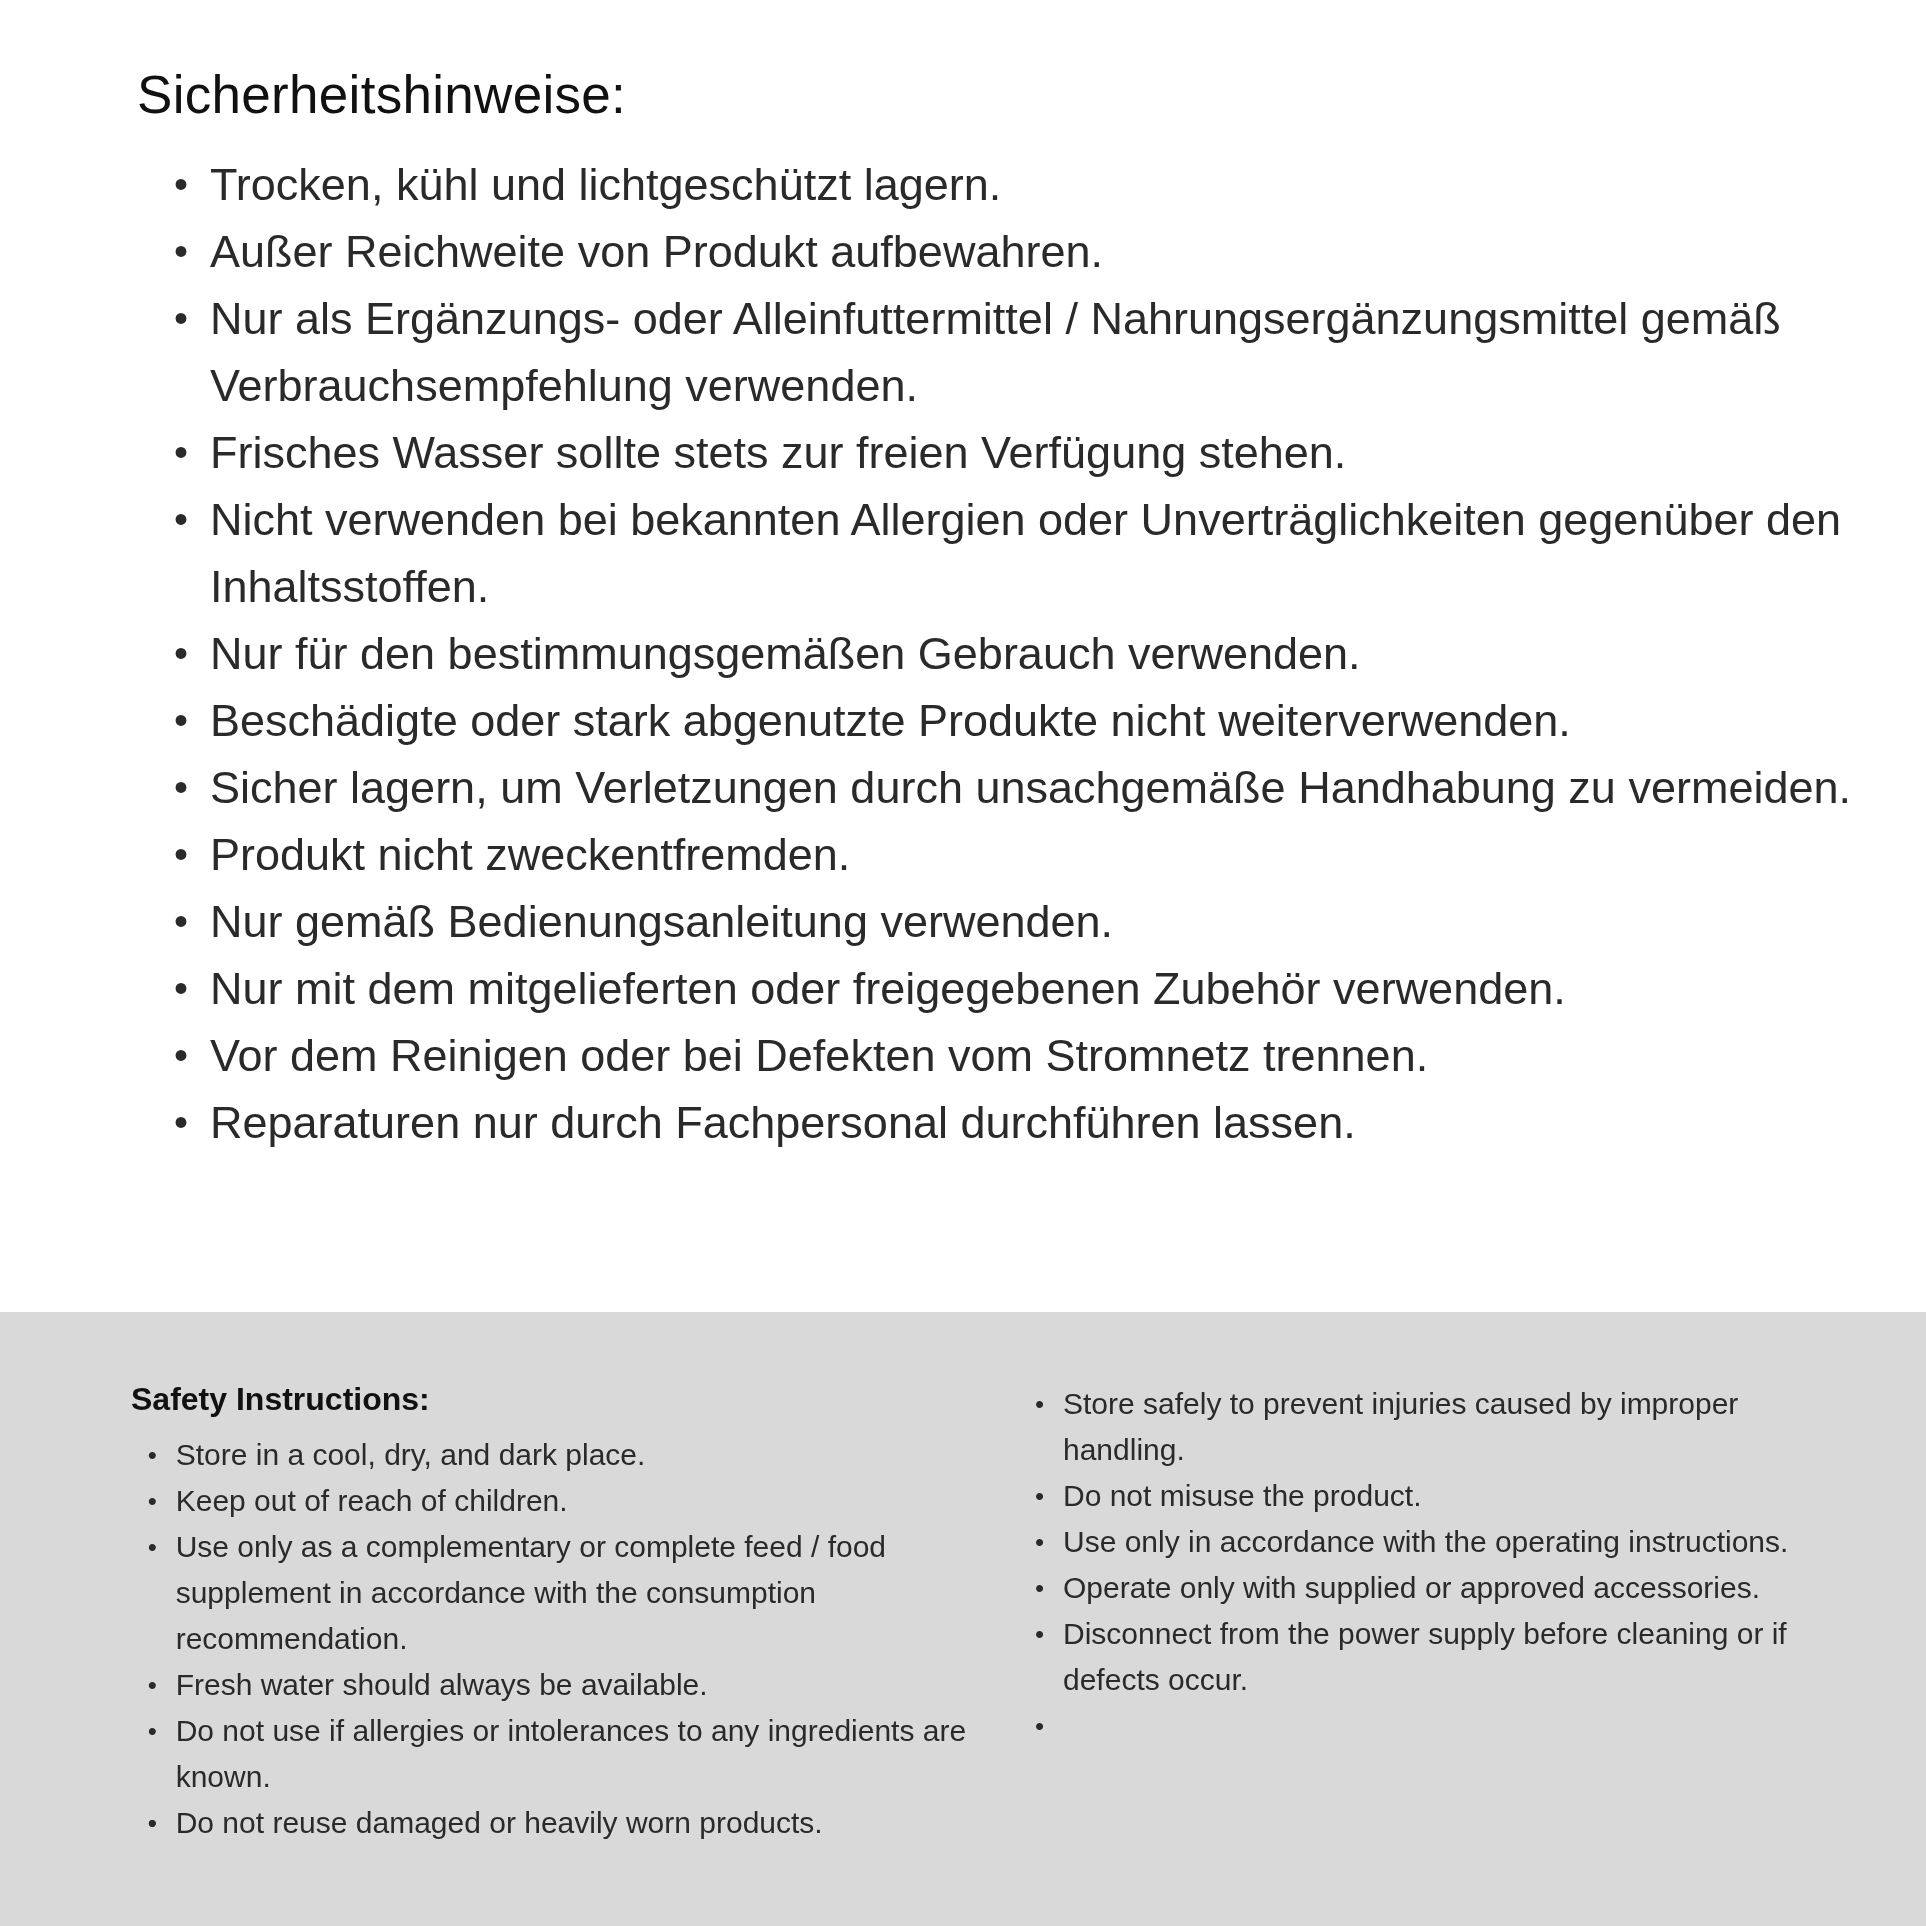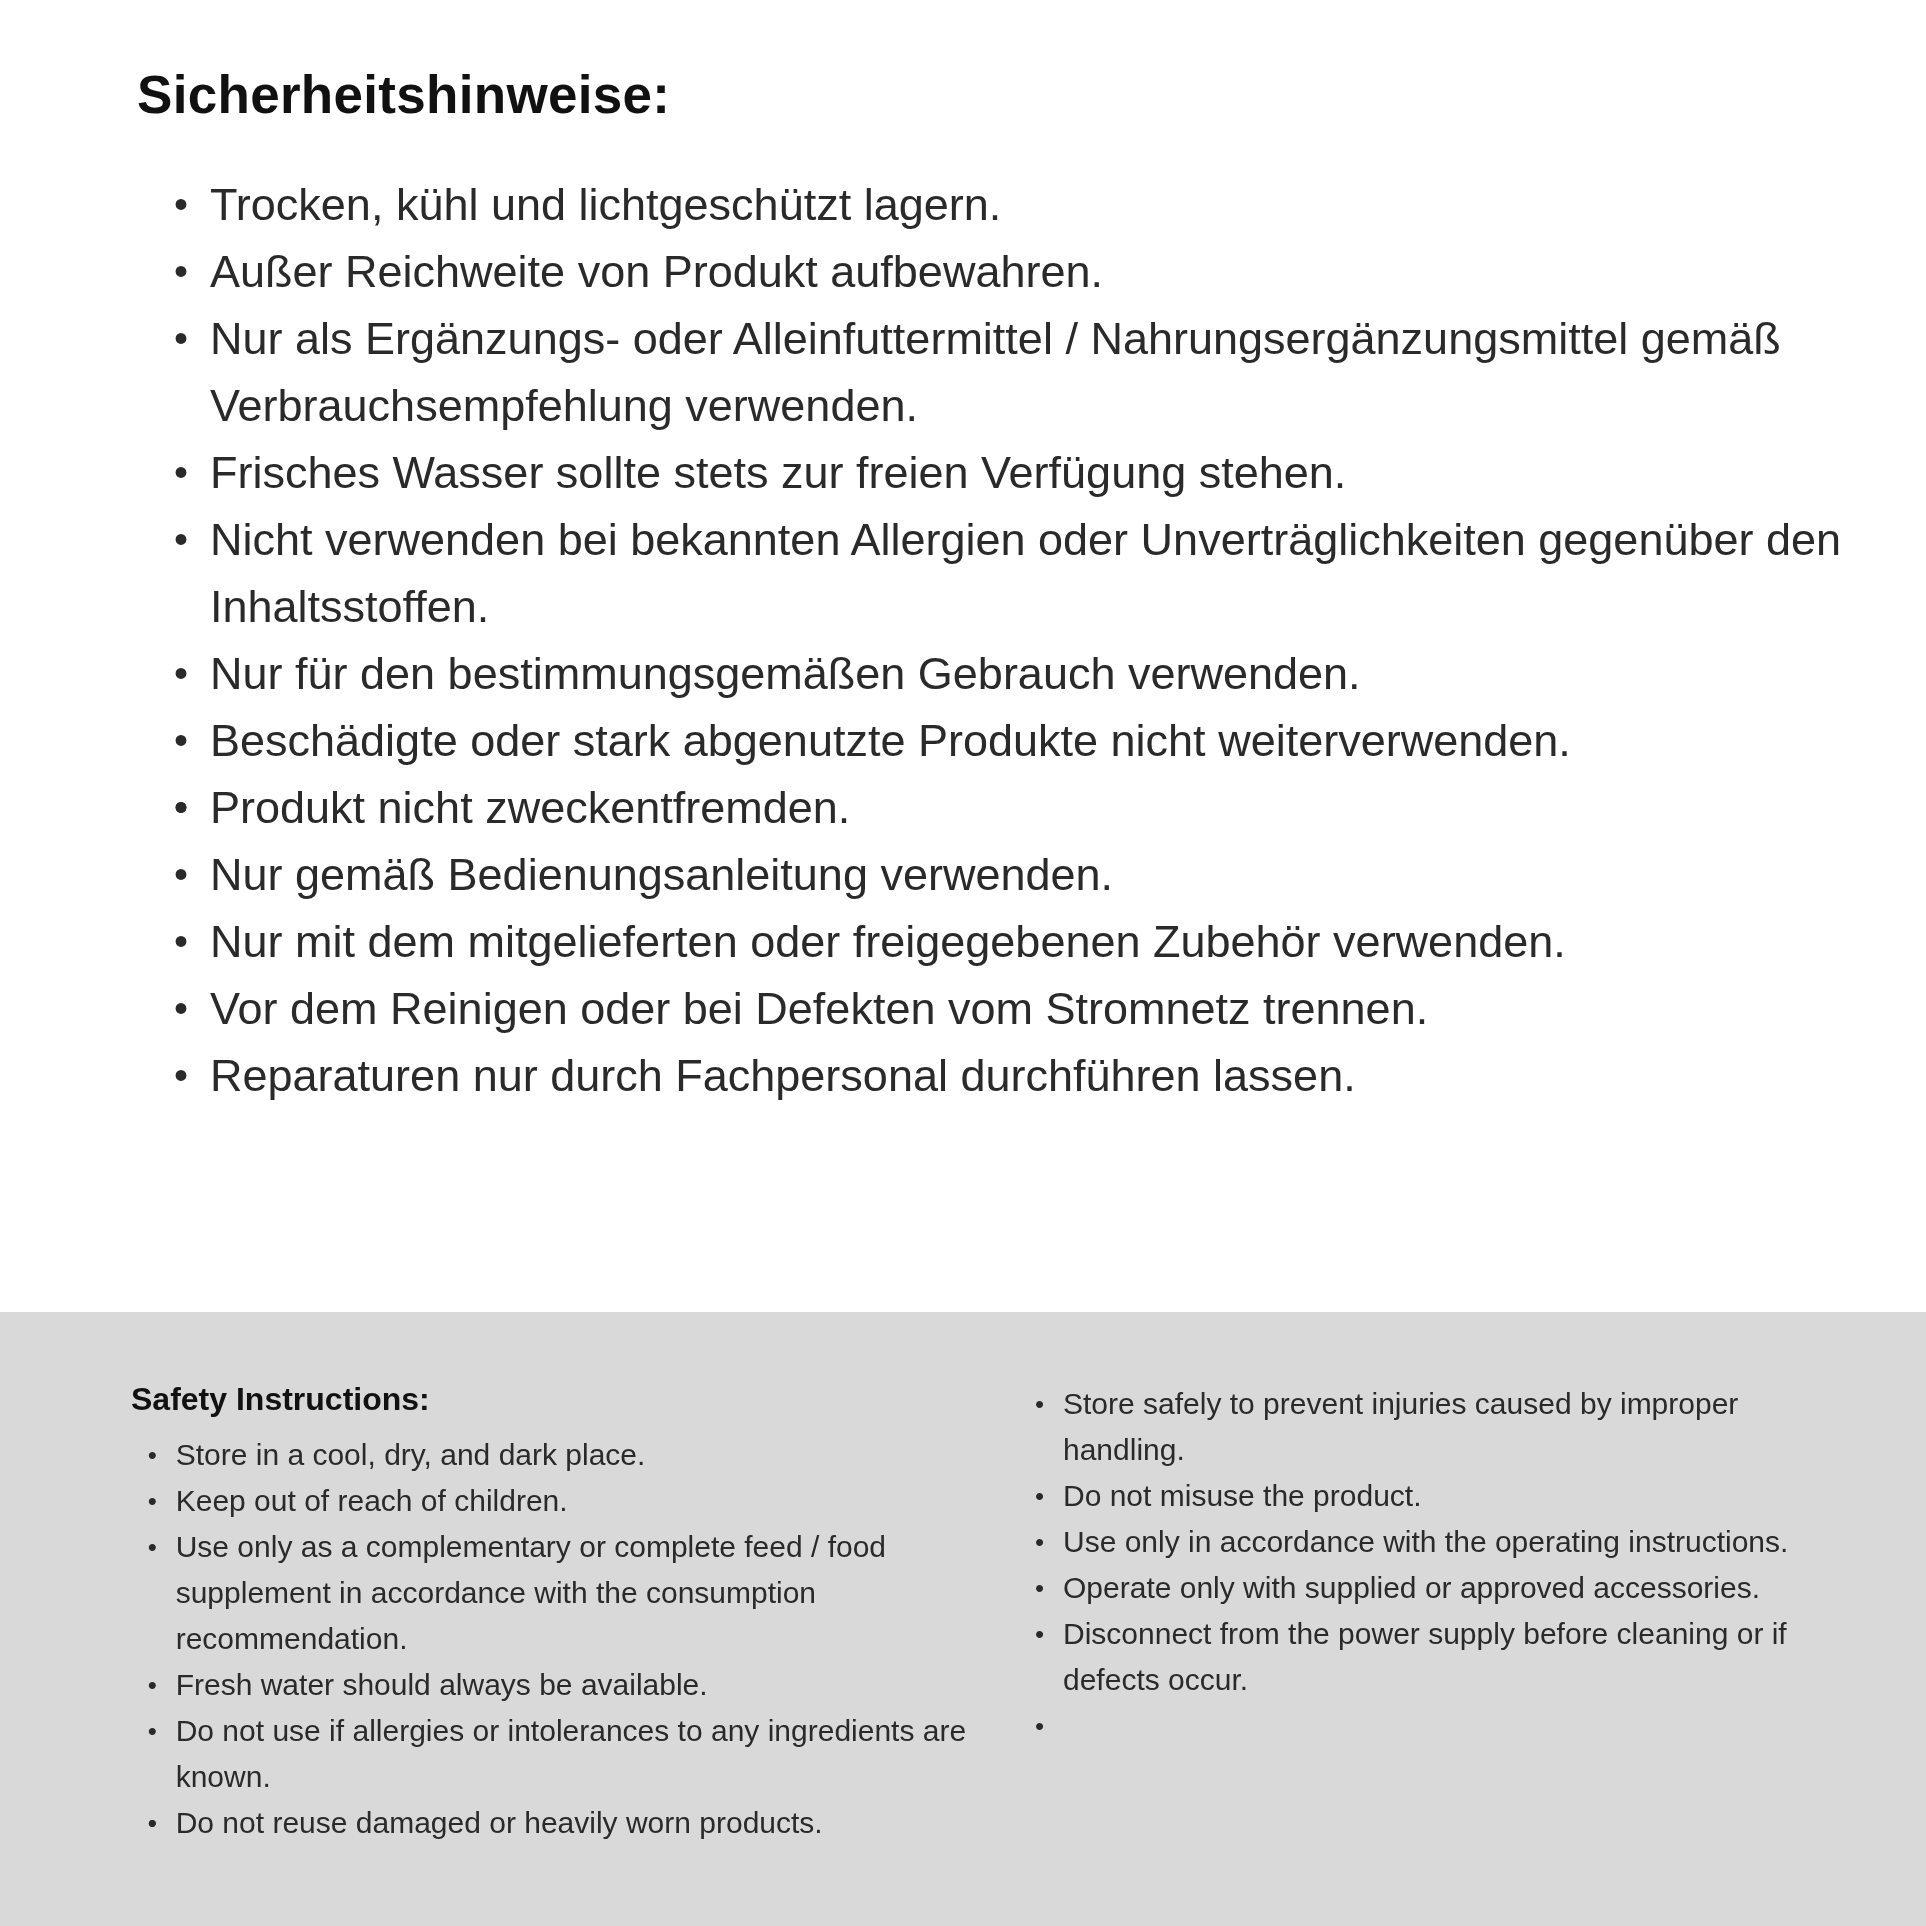--- a/index.html
+++ b/index.html
@@ -27,24 +27,24 @@
     position: absolute;
     top: 0;
     left: 0;
     width: 1926px;
     height: 1312px;
     padding: 64px 109px 0 137px;
   }
 
   .german-title {
     font-size: 53px;
-    font-weight: 700;
+    font-weight: 400;
     color: #111111;
     letter-spacing: 0.3px;
-    margin-bottom: 46px;
+    margin-bottom: 26px;
   }
 
   ul.bullet-list {
     list-style: none;
   }
 
   .german-section ul.bullet-list {
     margin-left: 37px;
     width: 1689px;
     font-size: 45px;
@@ -126,21 +126,21 @@
   <section class="german-section">
     <h1 class="german-title">Sicherheitshinweise:</h1>
     <ul class="bullet-list">
         <li><span class="bullet">•</span><span class="item-text">Trocken, kühl und lichtgeschützt lagern.</span></li>
         <li><span class="bullet">•</span><span class="item-text">Außer Reichweite von Produkt aufbewahren.</span></li>
         <li><span class="bullet">•</span><span class="item-text">Nur als Ergänzungs- oder Alleinfuttermittel / Nahrungsergänzungsmittel gemäß Verbrauchsempfehlung verwenden.</span></li>
         <li><span class="bullet">•</span><span class="item-text">Frisches Wasser sollte stets zur freien Verfügung stehen.</span></li>
         <li><span class="bullet">•</span><span class="item-text">Nicht verwenden bei bekannten Allergien oder Unverträglichkeiten gegenüber den Inhaltsstoffen.</span></li>
         <li><span class="bullet">•</span><span class="item-text">Nur für den bestimmungsgemäßen Gebrauch verwenden.</span></li>
         <li><span class="bullet">•</span><span class="item-text">Beschädigte oder stark abgenutzte Produkte nicht weiterverwenden.</span></li>
-        <li><span class="bullet">•</span></li>
+        <li><span class="bullet">•</span><span class="item-text">Sicher lagern, um Verletzungen durch unsachgemäße Handhabung zu vermeiden.</span></li>
         <li><span class="bullet">•</span><span class="item-text">Produkt nicht zweckentfremden.</span></li>
         <li><span class="bullet">•</span><span class="item-text">Nur gemäß Bedienungsanleitung verwenden.</span></li>
         <li><span class="bullet">•</span><span class="item-text">Nur mit dem mitgelieferten oder freigegebenen Zubehör verwenden.</span></li>
         <li><span class="bullet">•</span><span class="item-text">Vor dem Reinigen oder bei Defekten vom Stromnetz trennen.</span></li>
         <li><span class="bullet">•</span><span class="item-text">Reparaturen nur durch Fachpersonal durchführen lassen.</span></li>
       </ul>
   </section>
 
   <section class="english-section">
     <div class="english-col-left">

